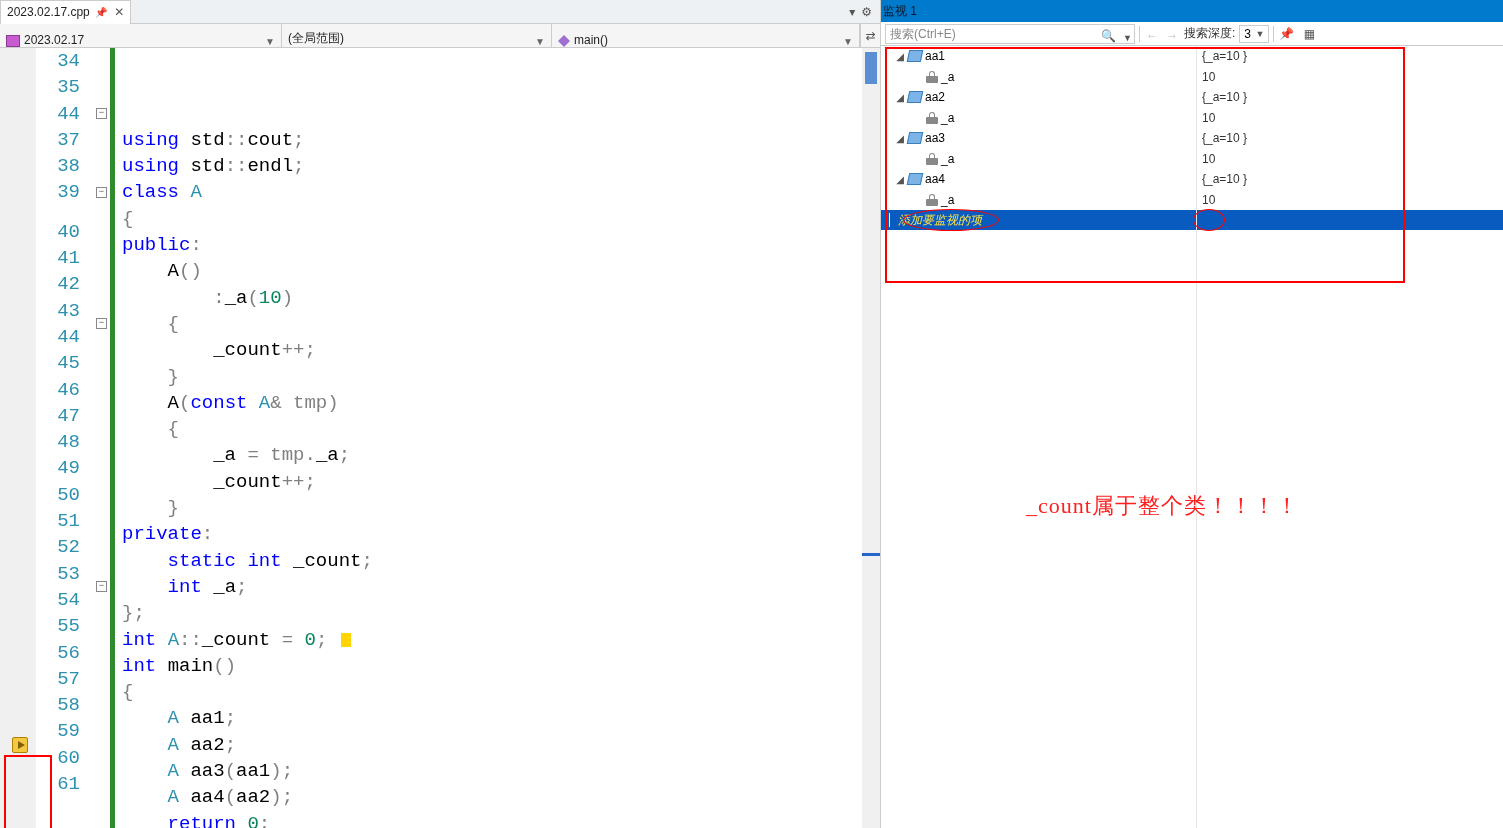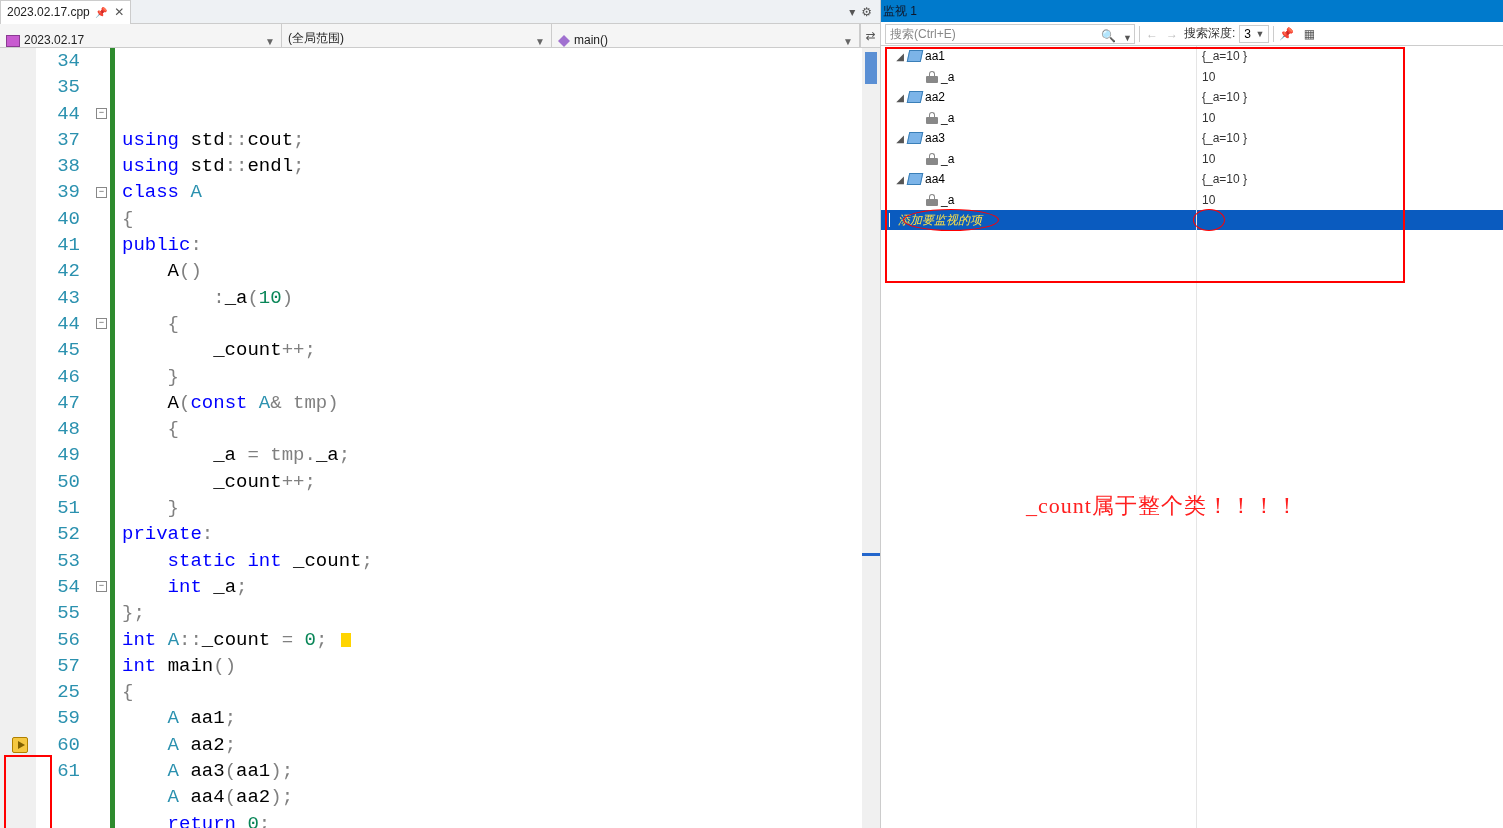--- a/index.html
+++ b/index.html
@@ -115,39 +115,39 @@
     <div class="gutter-margin" id="gutter">
         <div class="exec-arrow" style="top: 688.8px;"></div>
       </div>
     <div class="line-numbers" id="linenums">
         <div style="height: 26.3px;">34</div>
         <div style="height: 26.3px;">35</div>
         <div style="height: 26.3px;">44</div>
         <div style="height: 26.3px;">37</div>
         <div style="height: 26.3px;">38</div>
         <div style="height: 26.3px;">39</div>
-        <div style="height: 26.3px;">40</div>
+        <div style="height: 26.3px; margin-top: 13px;">40</div>
         <div style="height: 26.3px;">41</div>
         <div style="height: 26.3px;">42</div>
         <div style="height: 26.3px;">43</div>
         <div style="height: 26.3px;">44</div>
         <div style="height: 26.3px;">45</div>
         <div style="height: 26.3px;">46</div>
         <div style="height: 26.3px;">47</div>
         <div style="height: 26.3px;">48</div>
         <div style="height: 26.3px;">49</div>
         <div style="height: 26.3px;">50</div>
         <div style="height: 26.3px;">51</div>
         <div style="height: 26.3px;">52</div>
         <div style="height: 26.3px;">53</div>
         <div style="height: 26.3px;">54</div>
         <div style="height: 26.3px;">55</div>
         <div style="height: 26.3px;">56</div>
         <div style="height: 26.3px;">57</div>
-        <div style="height: 26.3px;">25</div>
+        <div style="height: 26.3px;">58</div>
         <div style="height: 26.3px;">59</div>
         <div style="height: 26.3px; font-family: Liberation Mono, monospace;">60</div>
         <div style="height: 26.3px;">61</div>
       </div>
     <div class="fold-col" id="foldcol">
         <div class="fold-box" style="top: 59.6px;">−</div>
         <div class="fold-box" style="top: 138.5px;">−</div>
         <div class="fold-box" style="top: 270px;">−</div>
         <div class="fold-box" style="top: 533px;">−</div>
       </div>

